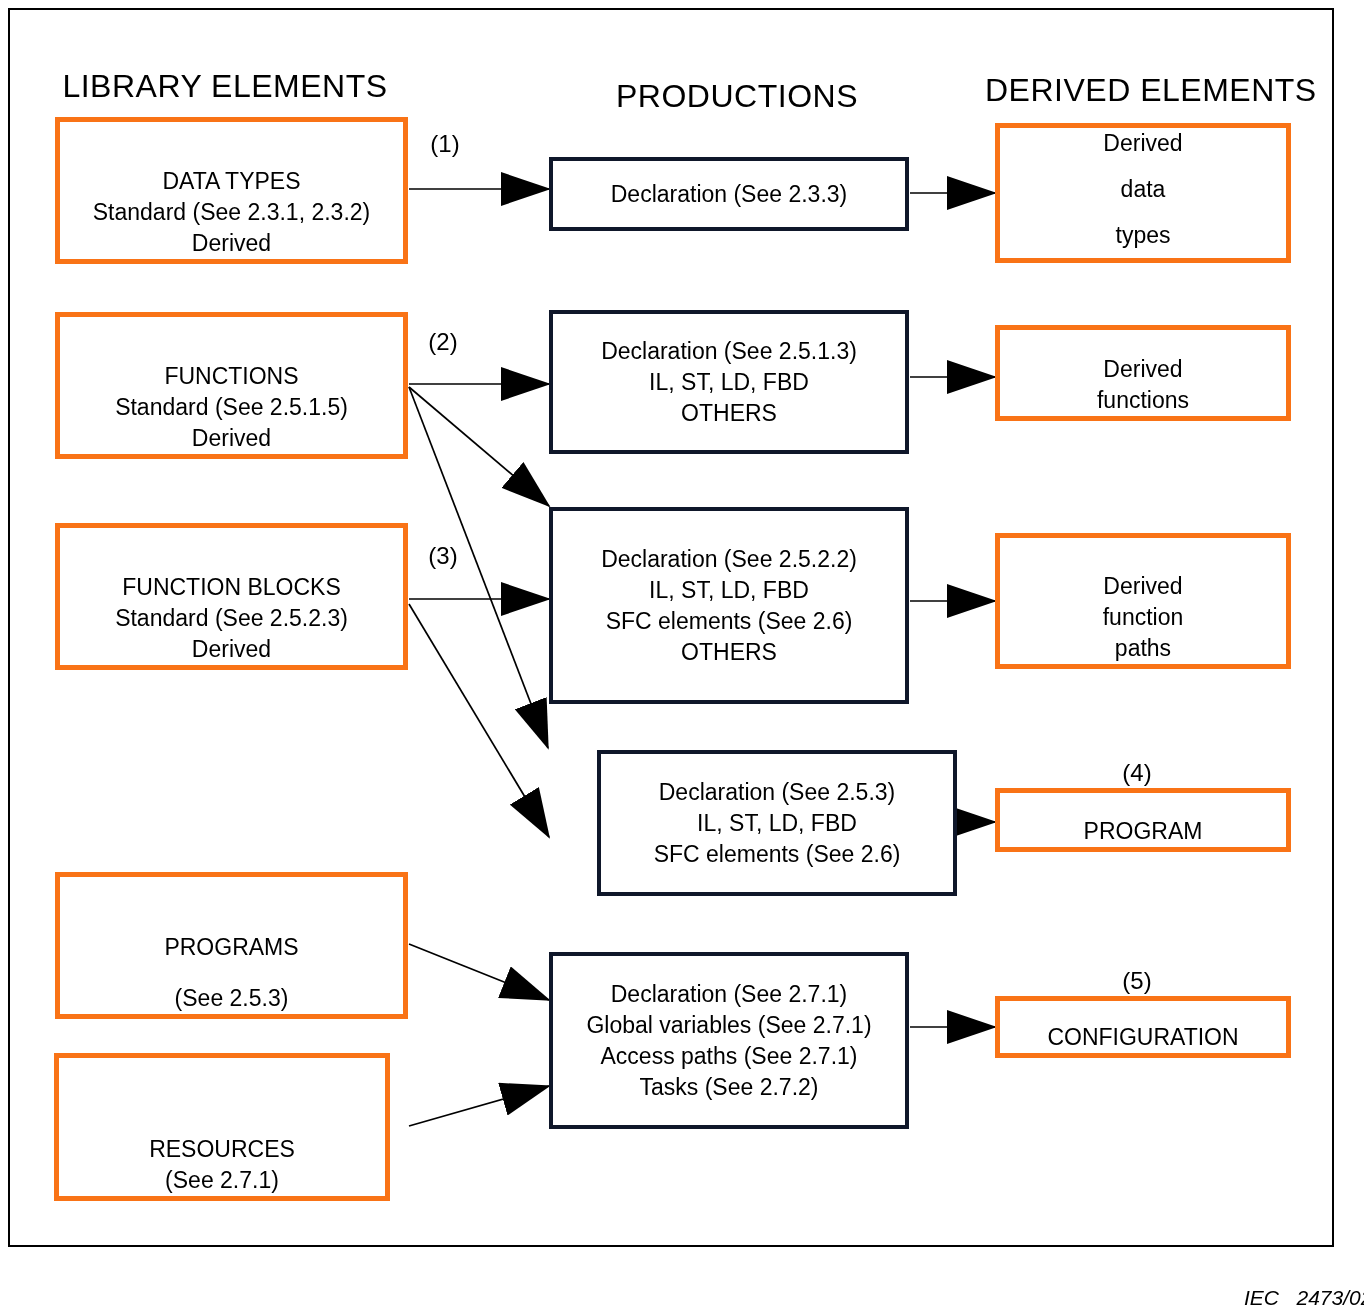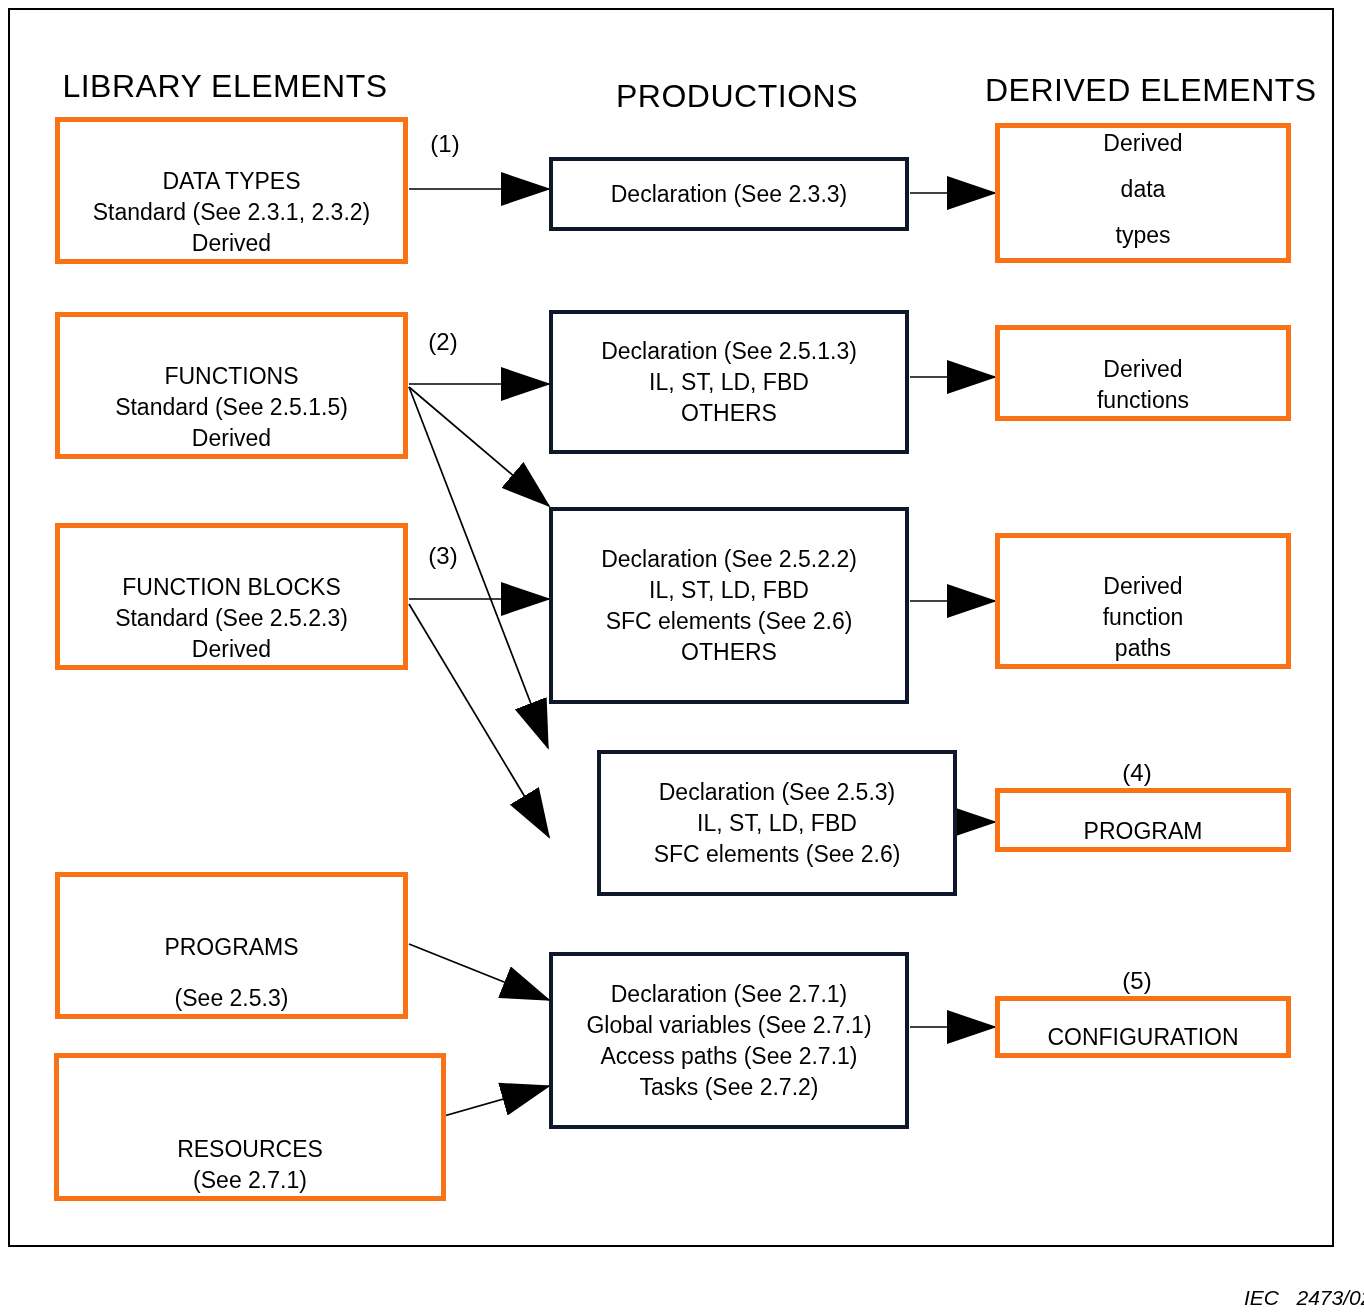--- a/index.html
+++ b/index.html
@@ -27,21 +27,21 @@
   }
   .thick{border:5px solid #f97316;justify-content:flex-end;}
   .thin{border:4px solid #0f172a;}
   .spread{line-height:46px;}
 
   
   #box-data-types      {left:55px;top:117px;width:353px;height:147px;}
   #box-functions       {left:55px;top:312px;width:353px;height:147px;}
   #box-function-blocks {left:55px;top:523px;width:353px;height:147px;}
   #box-programs        {left:55px;top:872px;width:353px;height:147px;gap:20px;}
-  #box-resources       {left:54px;top:1053px;width:392px;height:148px;}
+  #box-resources       {left:54px;top:1053px;width:336px;height:148px;}
 
   
   #box-decl-data-types      {left:549px;top:157px;width:360px;height:74px;}
   #box-decl-functions       {left:549px;top:310px;width:360px;height:144px;}
   #box-decl-function-blocks {left:549px;top:507px;width:360px;height:197px;align-items:center;}
   #box-decl-program         {left:549px;top:750px;width:360px;height:146px;margin-left:48px;}
   #box-decl-configuration   {left:549px;top:952px;width:360px;height:177px;}
 
   
   #box-derived-data-types      {left:995px;top:123px;width:296px;height:140px;}

